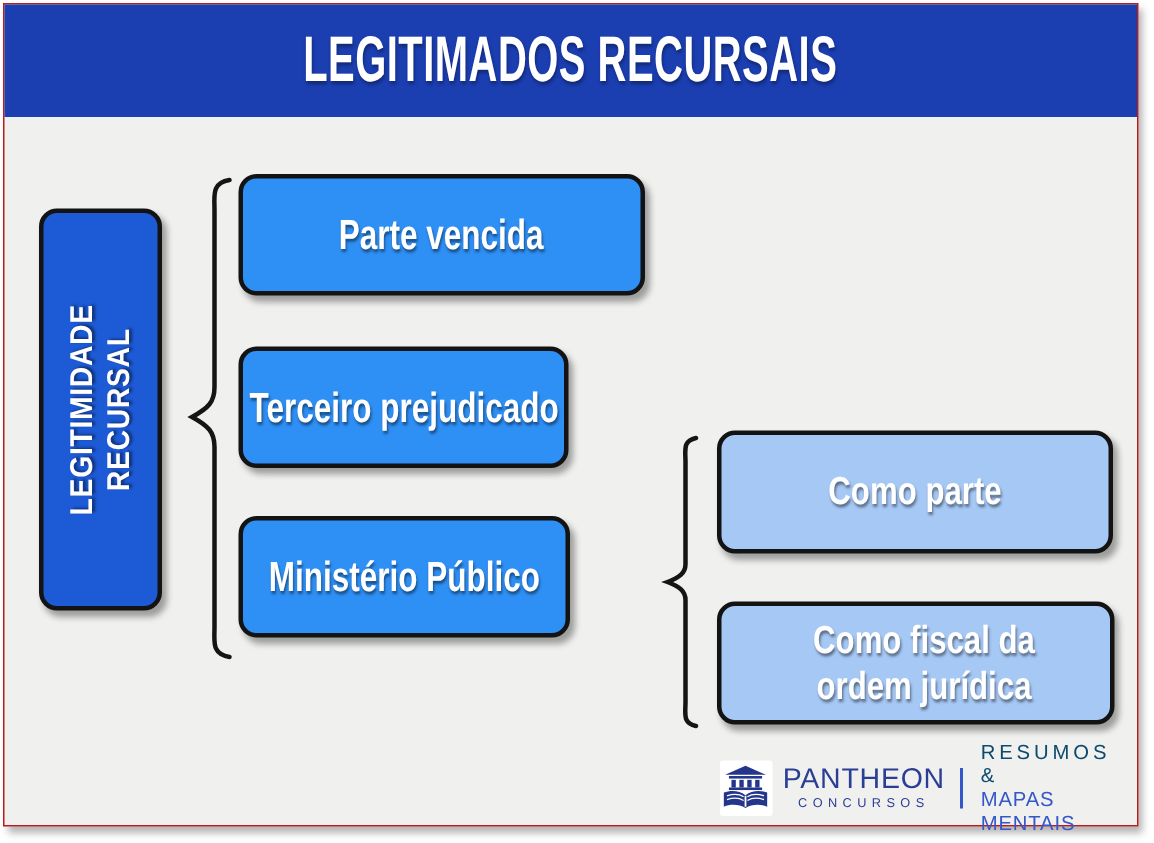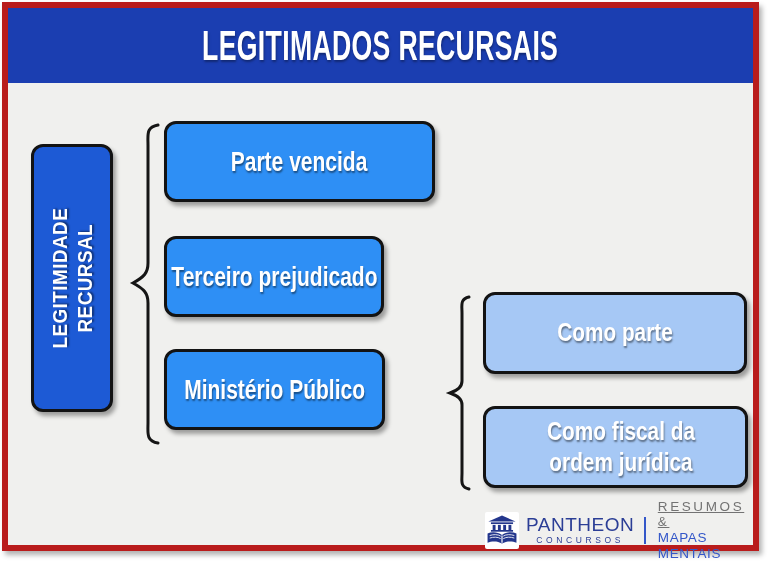--- a/index.html
+++ b/index.html
@@ -1,21 +1,21 @@
 <!DOCTYPE html>
 <html><head>
 <meta charset="utf-8">
 <style>
   * { margin:0; padding:0; box-sizing:border-box; }
   html,body { width:769px; height:562px; background:#ffffff; font-family:"Liberation Sans", sans-serif; overflow:hidden; }
   .page { position:relative; width:769px; height:562px; background:#ffffff; }
 
   .panel {
     position:absolute; left:2px; top:2px; width:757px; height:549px;
-    background:#f0f0ee; border:6px solid #b91c1c;
+    background:#f0f0ee; border:1px solid #b91c1c;
     box-shadow:3px 4px 5px rgba(0,0,0,0.30);
   }
 
   .header {
     position:absolute; left:0; top:0; width:100%; height:75px;
     background:#1b3eb1; display:flex; align-items:center; justify-content:center;
   }
   .header-title {
     color:#ffffff; font-weight:bold; font-size:43px; line-height:1;
     display:inline-block; transform:scaleX(0.62); white-space:nowrap;
@@ -66,21 +66,21 @@
   }
   .logo-icon-box {
     width:39px; height:37px; background:#ffffff; border-radius:2px;
     display:flex; align-items:center; justify-content:center;
   }
   .brand-col { display:flex; flex-direction:column; align-items:center; line-height:1; }
   .brand-name { color:#2b3e96; font-size:19px; letter-spacing:0.5px; font-weight:normal; }
   .brand-sub  { color:#2b3e96; font-size:8.5px; letter-spacing:3.6px; margin-top:2px; font-weight:normal; }
   .logo-divider { width:2px; height:27px; background:#3457c9; margin:0 5px 0 3px; }
   .tag-col { display:flex; flex-direction:column; line-height:1.15; }
-  .tag-line1 { color:#737373; font-size:13.5px; letter-spacing:2.6px; font-weight:normal;text-decoration:underline; }
+  .tag-line1 { color:#0c4a6e; font-size:13.5px; letter-spacing:2.6px; font-weight:normal; }
   .tag-line2 { color:#3457c9; font-size:13.5px; letter-spacing:0.6px; font-weight:normal; }
 </style>
 </head>
 <body>
 
 <div class="page">
   <div class="panel">
 
     <div class="header">
       <span class="header-title">LEGITIMADOS RECURSAIS</span>

